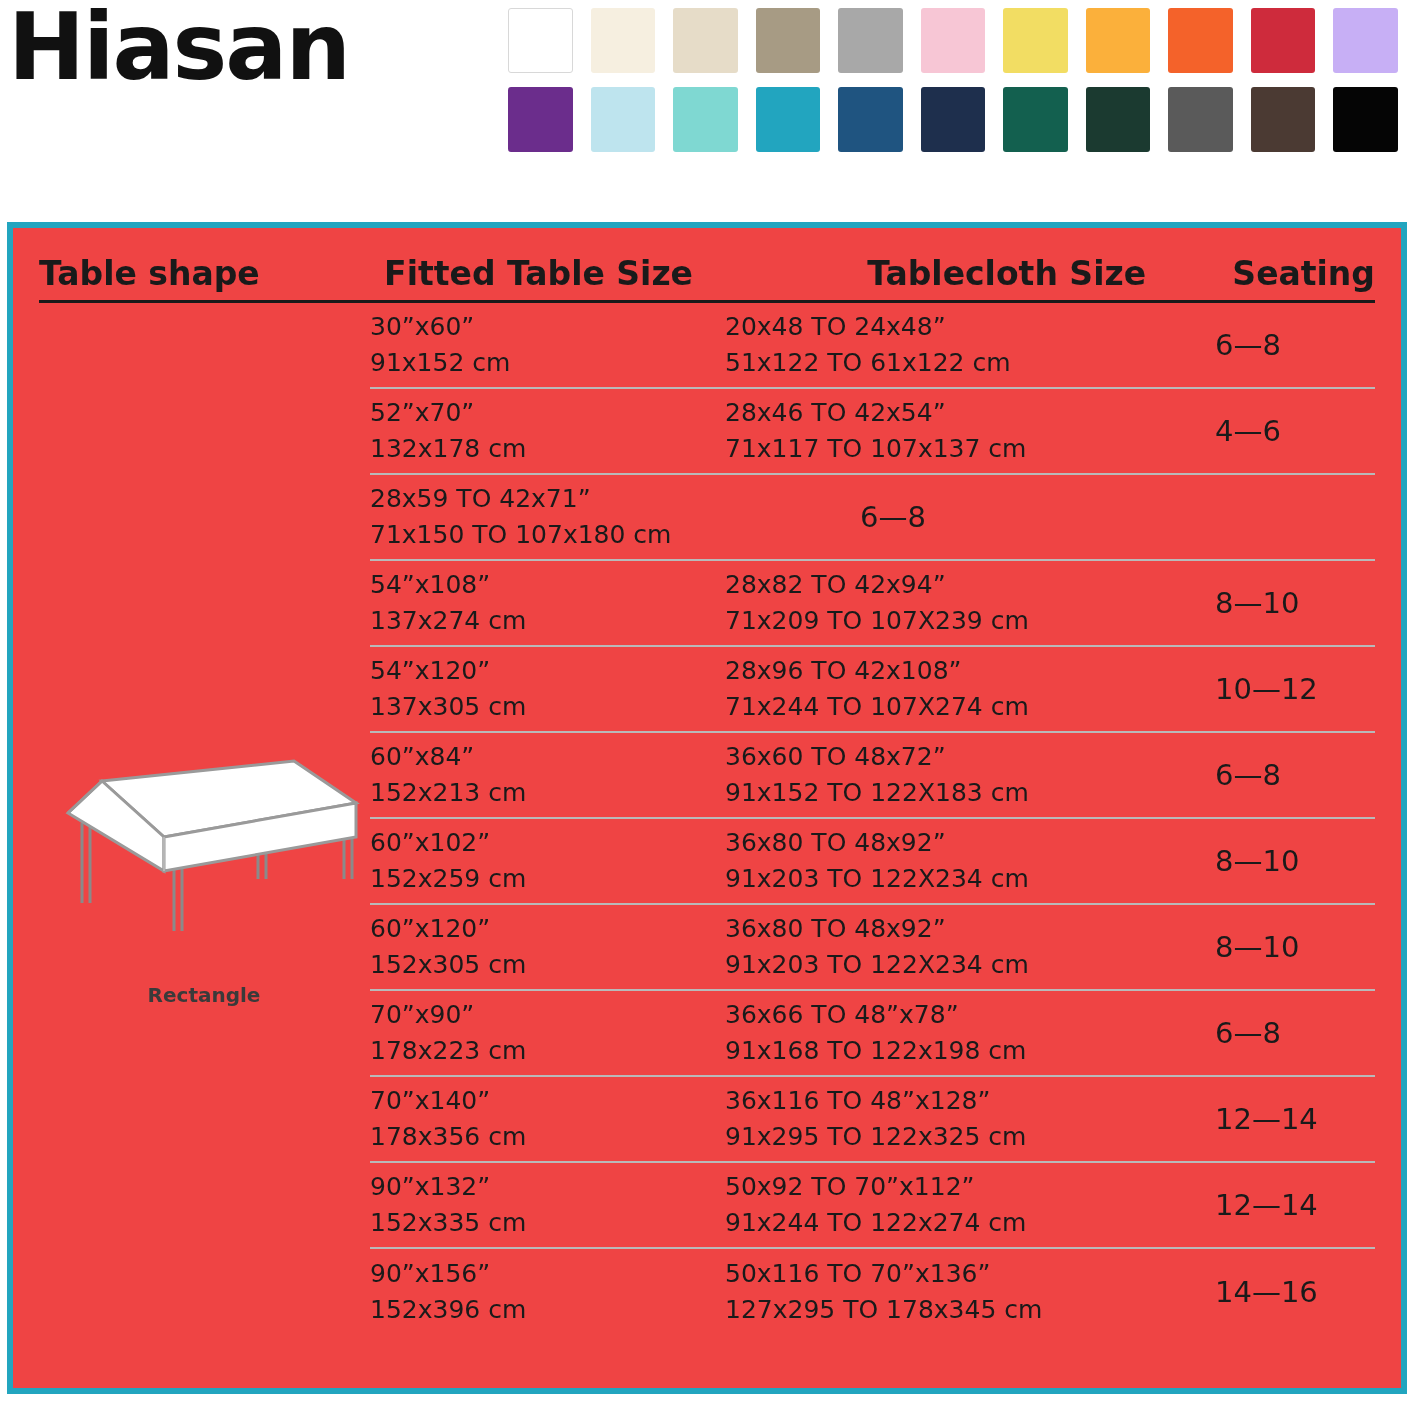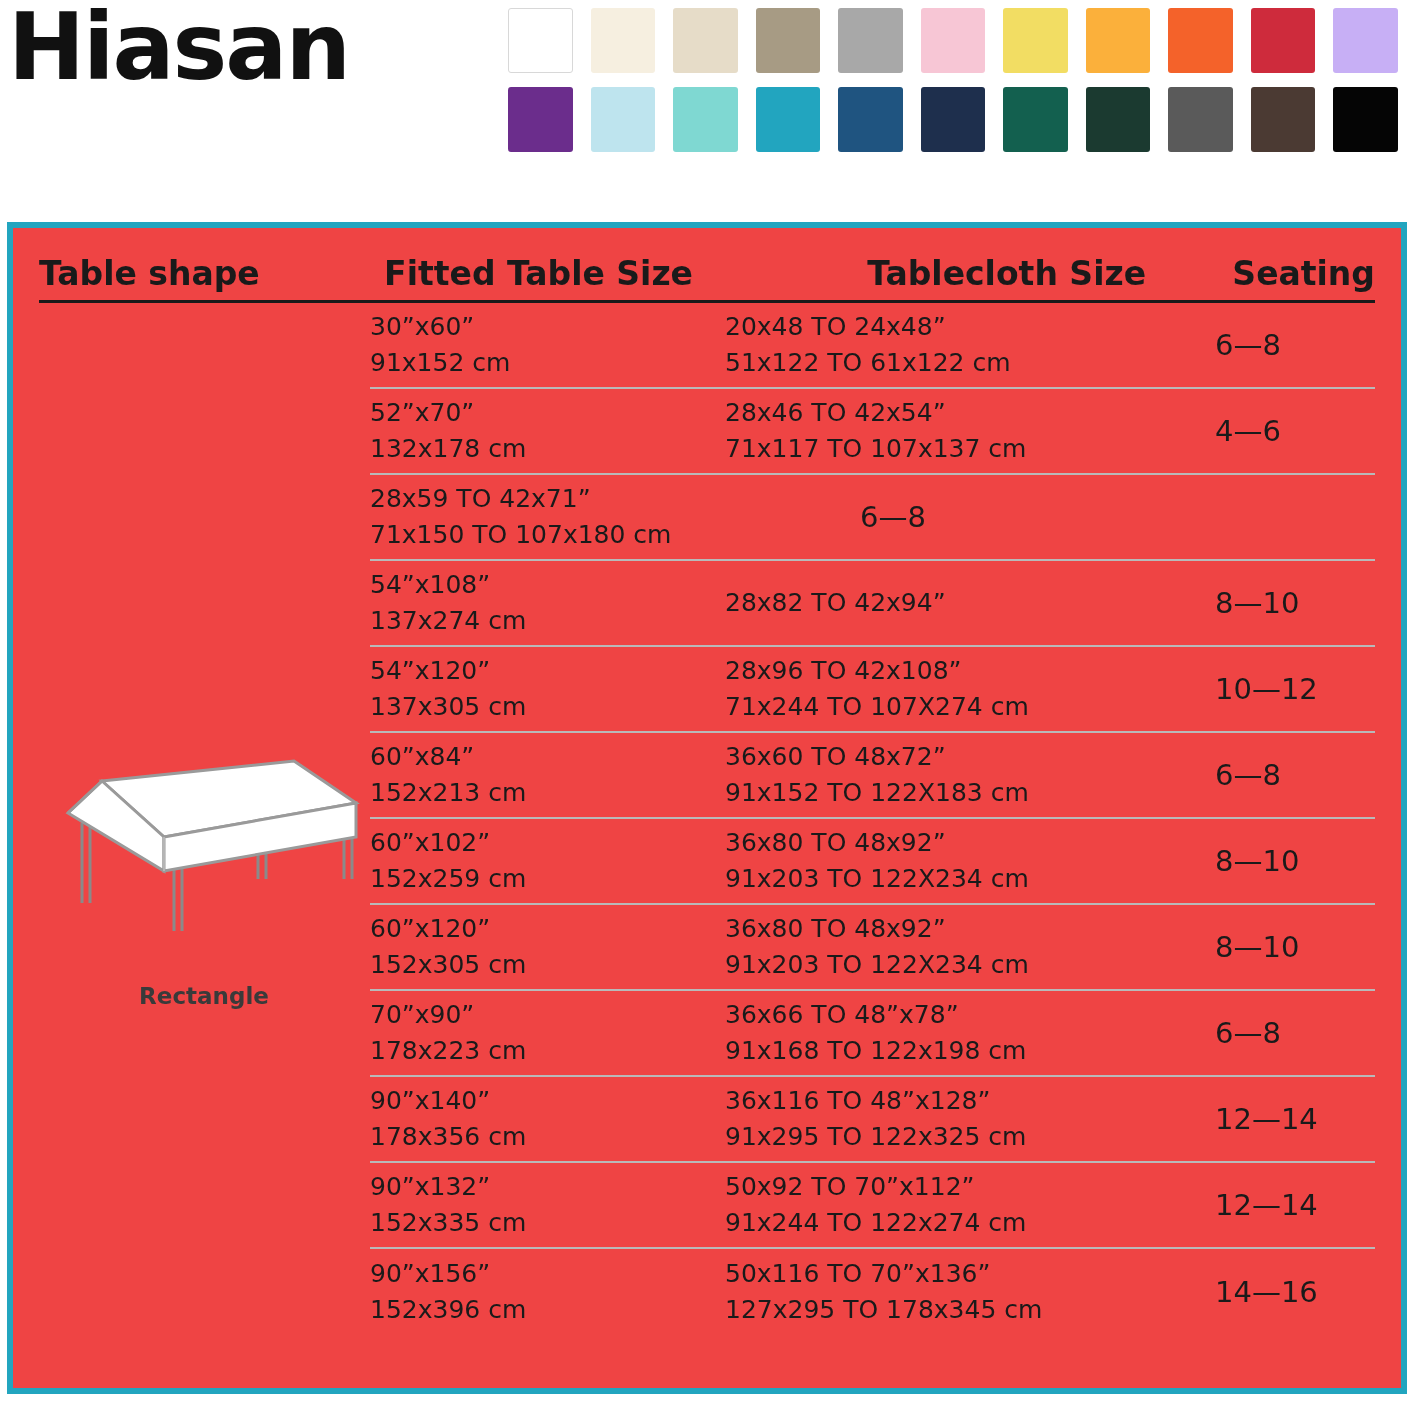--- a/index.html
+++ b/index.html
@@ -113,21 +113,21 @@
     top: 448px;
     width: 320px;
     height: 180px;
   }
   .shape-label {
     position: absolute;
     top: 680px;
     left: 0;
     width: 330px;
     text-align: center;
-    font-size: 23px;
+    font-size: 20px;
     font-weight: bold;
     color: #3a3a3a;
     font-family: "DejaVu Sans", sans-serif;
   }
 
   .rows {
     width: 1005px;
   }
   .row {
     display: flex;
@@ -236,21 +236,21 @@
             <div class="cell cell-cloth"><span class="line1">52”x70”</span><span class="line2">132x178 cm</span></div>
             <div class="cell cell-fitted"><span class="line1">28x46 TO 42x54”</span><span class="line2">71x117 TO 107x137 cm</span></div>
             <div class="cell cell-seat">4—6</div>
           </div>
           <div class="row">
             <div class="cell cell-fitted"><span class="line1">28x59 TO 42x71”</span><span class="line2">71x150 TO 107x180 cm</span></div>
             <div class="cell cell-seat">6—8</div>
           </div>
           <div class="row">
             <div class="cell cell-cloth"><span class="line1">54”x108”</span><span class="line2">137x274 cm</span></div>
-            <div class="cell cell-fitted"><span class="line1">28x82 TO 42x94”</span></div>
+            <div class="cell cell-fitted"><span class="line1">28x82 TO 42x94”</span><span class="line2">71x209 TO 107X239 cm</span></div>
             <div class="cell cell-seat">8—10</div>
           </div>
           <div class="row">
             <div class="cell cell-cloth"><span class="line1">54”x120”</span><span class="line2">137x305 cm</span></div>
             <div class="cell cell-fitted"><span class="line1">28x96 TO 42x108”</span><span class="line2">71x244 TO 107X274 cm</span></div>
             <div class="cell cell-seat">10—12</div>
           </div>
           <div class="row">
             <div class="cell cell-cloth"><span class="line1">60”x84”</span><span class="line2">152x213 cm</span></div>
             <div class="cell cell-fitted"><span class="line1">36x60 TO 48x72”</span><span class="line2">91x152 TO 122X183 cm</span></div>
@@ -265,21 +265,21 @@
             <div class="cell cell-cloth"><span class="line1">60”x120”</span><span class="line2">152x305 cm</span></div>
             <div class="cell cell-fitted"><span class="line1">36x80 TO 48x92”</span><span class="line2">91x203 TO 122X234 cm</span></div>
             <div class="cell cell-seat">8—10</div>
           </div>
           <div class="row">
             <div class="cell cell-cloth"><span class="line1">70”x90”</span><span class="line2">178x223 cm</span></div>
             <div class="cell cell-fitted"><span class="line1">36x66 TO 48”x78”</span><span class="line2">91x168 TO 122x198 cm</span></div>
             <div class="cell cell-seat">6—8</div>
           </div>
           <div class="row">
-            <div class="cell cell-cloth"><span class="line1">90”x140”</span><span class="line2">178x356 cm</span></div>
+            <div class="cell cell-cloth"><span class="line1">70”x140”</span><span class="line2">178x356 cm</span></div>
             <div class="cell cell-fitted"><span class="line1">36x116 TO 48”x128”</span><span class="line2">91x295 TO 122x325 cm</span></div>
             <div class="cell cell-seat">12—14</div>
           </div>
           <div class="row">
             <div class="cell cell-cloth"><span class="line1">90”x132”</span><span class="line2">152x335 cm</span></div>
             <div class="cell cell-fitted"><span class="line1">50x92 TO 70”x112”</span><span class="line2">91x244 TO 122x274 cm</span></div>
             <div class="cell cell-seat">12—14</div>
           </div>
           <div class="row">
             <div class="cell cell-cloth"><span class="line1">90”x156”</span><span class="line2">152x396 cm</span></div>

